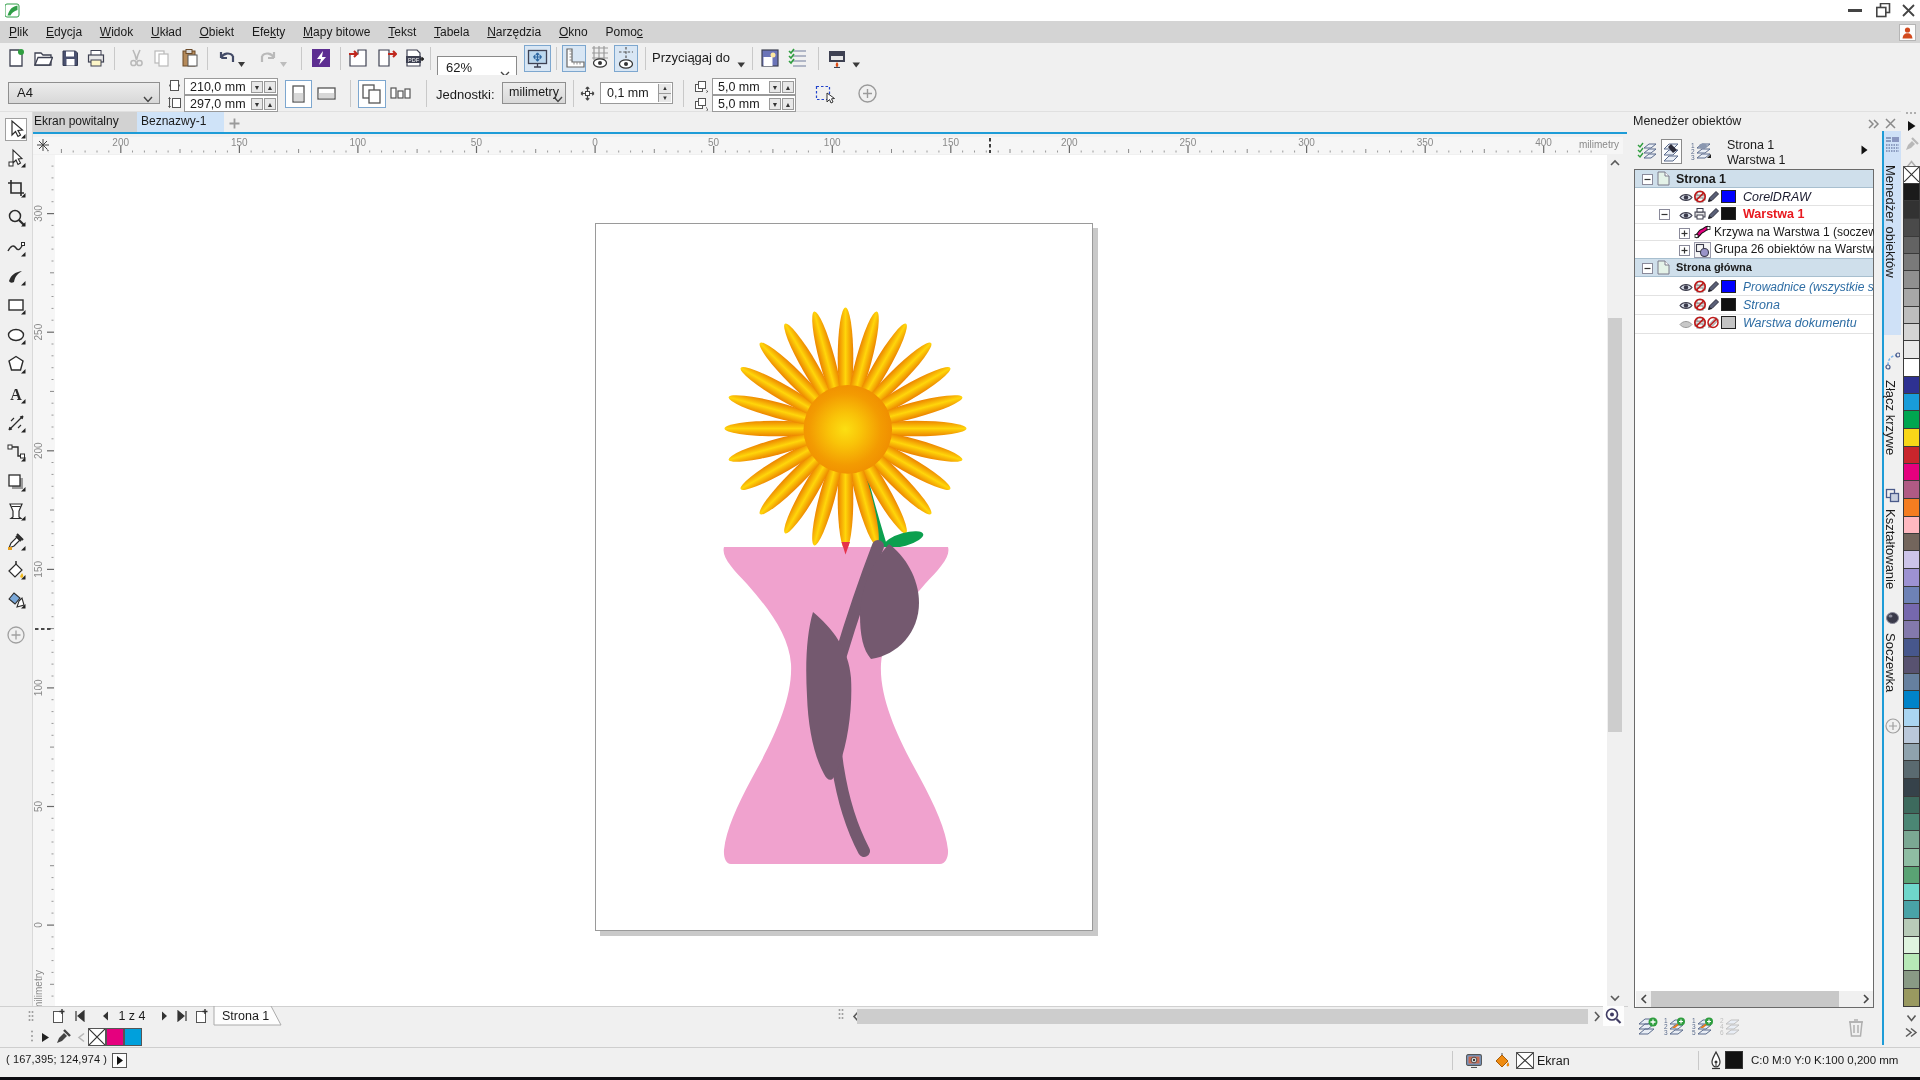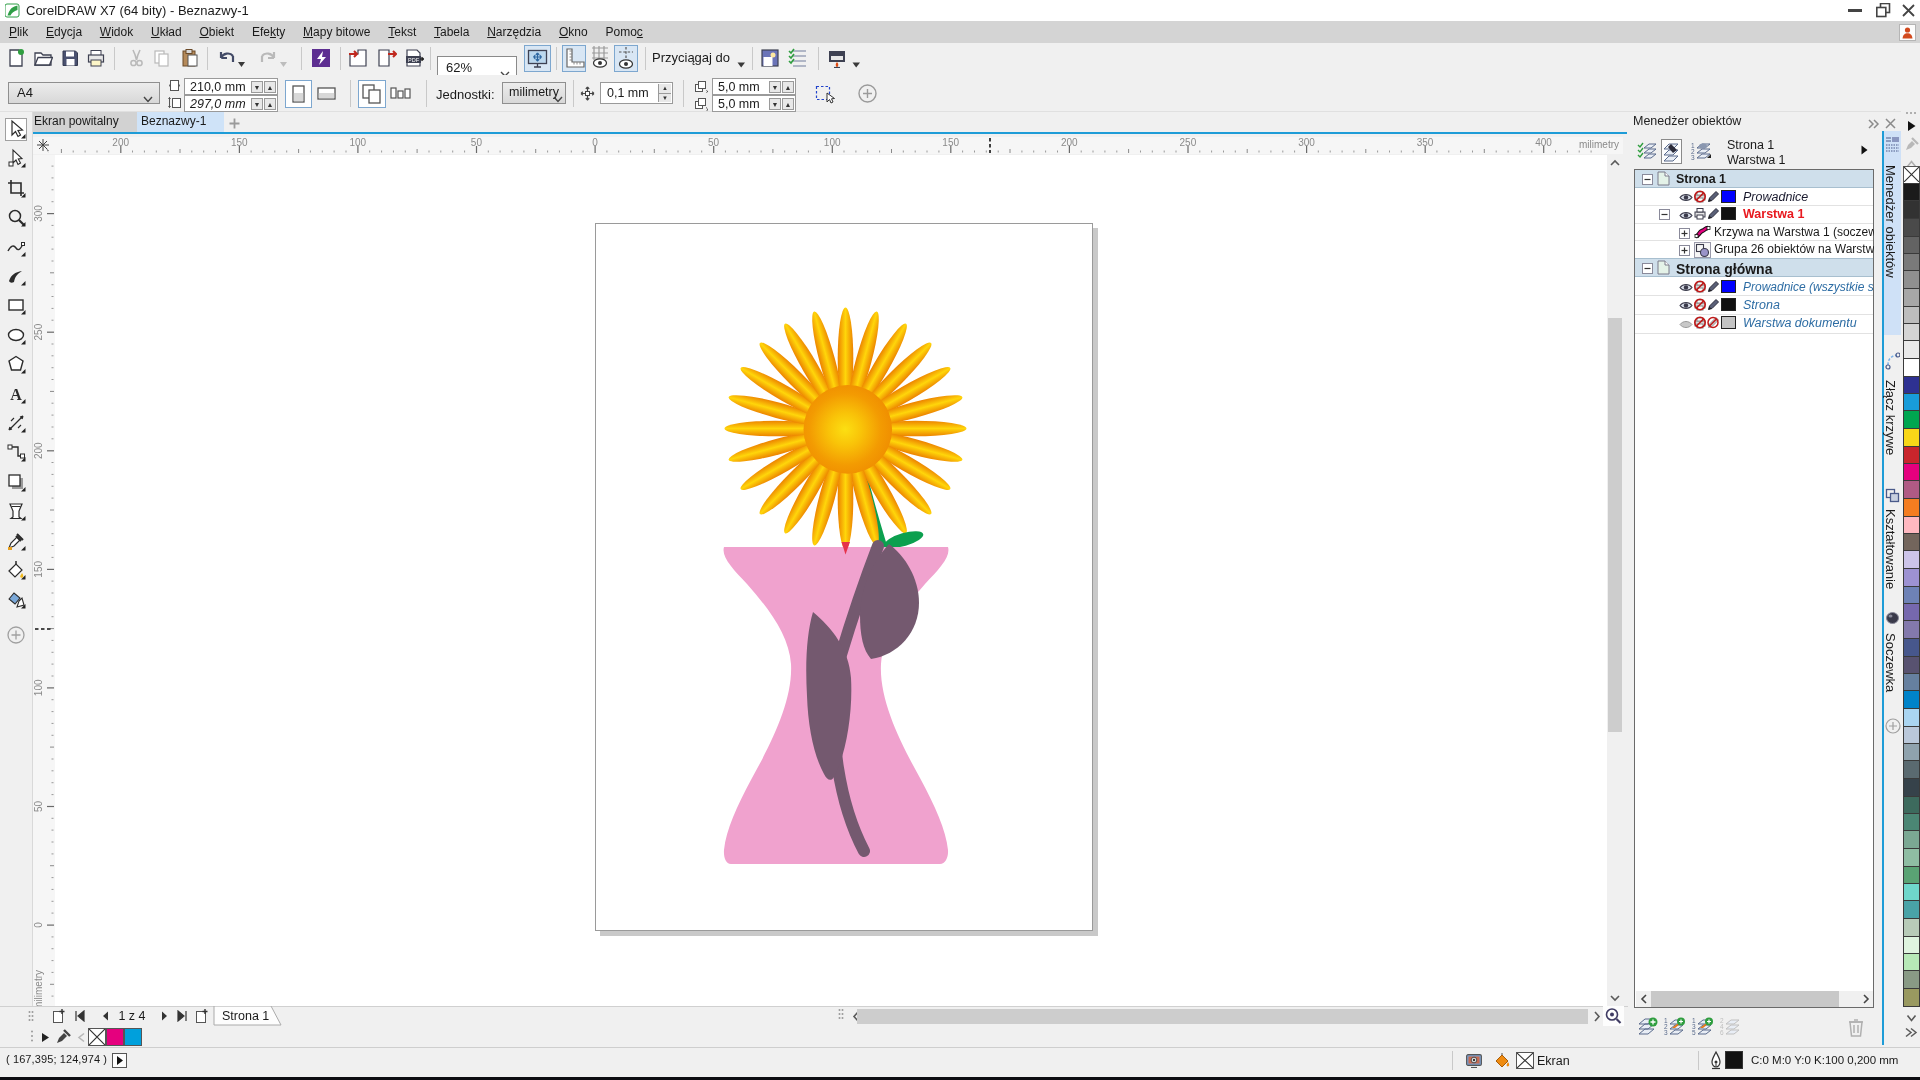--- a/index.html
+++ b/index.html
@@ -4,21 +4,20 @@
 body{font-family:"Liberation Sans",sans-serif;font-size:13px;color:#1a1a1a;}
 #app{position:relative;width:1920px;height:1080px;background:#f0f0f0;overflow:hidden;}
 .sep{position:absolute;width:1px;background:#c9c9c9;}
 </style></head><body>
 <div id="app">
 <div style="position:absolute;left:0px;top:0px;width:1920px;height:21px;background:#ffffff;"></div>
 <div style="position:absolute;left:5px;top:3px;width:15px;height:15px;"><svg width="15" height="15" viewBox="0 0 15 15" style="">
         <rect x="0" y="1" width="14" height="13" rx="2" fill="#fff" stroke="#2e9e46" stroke-width="1"></rect>
         <path d="M2.5 12.5 C5 5,8 3.5,12.5 2.5 L12.5 7 C9 8,6.5 10,5.5 12.5 Z" fill="#2e9e46"></path>
       </svg></div>
-<div style="position:absolute;left:26px;top:3px;width:600px;height:16px;font-size:13px;color:#1a1a1a;">CorelDRAW X7 (64 bity) - Beznazwy-1</div>
 <div style="position:absolute;left:1848px;top:9px;width:14px;height:3px;background:#444;"></div>
 <div style="position:absolute;left:1876px;top:3px;width:15px;height:15px;"><svg width="15" height="15" viewBox="0 0 15 15" style="">
         <rect x="4.5" y="0.5" width="9" height="9" fill="none" stroke="#444" stroke-width="1.6"></rect>
         <rect x="0.8" y="4.5" width="9" height="9" fill="#fff" stroke="#444" stroke-width="1.6"></rect>
       </svg></div>
 <div style="position:absolute;left:1902px;top:4px;width:13px;height:13px;"><svg width="13" height="13" viewBox="0 0 13 13" style="">
         <path d="M1 1 L12 12 M12 1 L1 12" stroke="#444" stroke-width="1.8"></path>
       </svg></div>
 <div style="position:absolute;left:0px;top:21px;width:1920px;height:22px;background:#d4d4d4;"></div>
 <div style="position:absolute;left:0px;top:21px;height:22px;line-height:22px;white-space:nowrap;font-size:12px;"><span style="display:inline-block;padding:0 8.9px;"><u>P</u>lik</span><span style="display:inline-block;padding:0 8.9px;"><u>E</u>dycja</span><span style="display:inline-block;padding:0 8.9px;"><u>W</u>idok</span><span style="display:inline-block;padding:0 8.9px;"><u>U</u>kład</span><span style="display:inline-block;padding:0 8.9px;"><u>O</u>biekt</span><span style="display:inline-block;padding:0 8.9px;">Efe<u>k</u>ty</span><span style="display:inline-block;padding:0 8.9px;"><u>M</u>apy bitowe</span><span style="display:inline-block;padding:0 8.9px;"><u>T</u>ekst</span><span style="display:inline-block;padding:0 8.9px;"><u>T</u>abela</span><span style="display:inline-block;padding:0 8.9px;"><u>N</u>arzędzia</span><span style="display:inline-block;padding:0 8.9px;"><u>O</u>kno</span><span style="display:inline-block;padding:0 8.9px;">Pomo<u>c</u></span></div>
@@ -164,21 +163,21 @@
 <div style="position:absolute;left:168px;top:96px;width:13px;height:13px;"><svg width="13" height="13" viewBox="0 0 13 13" style="">
         <rect x="4.5" y="2.5" width="8" height="9" fill="#fff" stroke="#555"></rect>
         <path d="M1.5 1.5 L1.5 11.5 M1.5 1.5 L0.5 3 M1.5 1.5 L2.5 3 M1.5 11.5 L0.5 10 M1.5 11.5 L2.5 10" stroke="#555" fill="none"></path>
       </svg></div>
 <div style="position:absolute;left:184px;top:78px;width:94px;height:17px;background:#fff;border:1px solid #9a9a9a;">
       <div style="padding:1px 0 0 5px;font-size:12.5px;">210,0 mm</div>
       <div style="position:absolute;right:14px;top:2px;width:12px;height:12px;border:1px solid #9a9a9a;background:#e8e8e8;font-size:7px;text-align:center;line-height:11px;color:#333;">▼</div>
       <div style="position:absolute;right:1px;top:2px;width:12px;height:12px;border:1px solid #9a9a9a;background:#e8e8e8;font-size:7px;text-align:center;line-height:11px;color:#333;">▲</div>
     </div>
 <div style="position:absolute;left:184px;top:95px;width:94px;height:17px;background:#fff;border:1px solid #9a9a9a;">
-      <div style="padding:1px 0 0 5px;font-size:12.5px;font-style:italic;">297,0 mm</div>
+      <div style="padding:1px 0 0 5px;font-size:12.5px;">297,0 mm</div>
       <div style="position:absolute;right:14px;top:2px;width:12px;height:12px;border:1px solid #9a9a9a;background:#e8e8e8;font-size:7px;text-align:center;line-height:11px;color:#333;">▼</div>
       <div style="position:absolute;right:1px;top:2px;width:12px;height:12px;border:1px solid #9a9a9a;background:#e8e8e8;font-size:7px;text-align:center;line-height:11px;color:#333;">▲</div>
     </div>
 <div style="position:absolute;left:285px;top:80px;width:27px;height:28px;background:#fff;border:1px solid #7da7cf;"><svg width="25" height="26" viewBox="0 0 25 26" style="">
         <rect x="7" y="5" width="11" height="16" fill="#fff" stroke="#555" stroke-width="1.3"></rect>
         <rect x="7.8" y="12" width="9.4" height="8.2" fill="#d8d8d8"></rect>
       </svg></div>
 <div style="position:absolute;left:314px;top:80px;width:27px;height:28px;"><svg width="25" height="26" viewBox="0 0 25 26" style="">
         <rect x="4" y="8" width="17" height="11" fill="#fff" stroke="#555" stroke-width="1.3"></rect>
         <rect x="4.8" y="13" width="15.4" height="5.2" fill="#d8d8d8"></rect>
@@ -812,21 +811,21 @@
         <rect x="4" y="2" width="6" height="3" fill="#fff" stroke="#8a8a8a"></rect>
         <rect x="4" y="8" width="6" height="4" fill="#fff" stroke="#8a8a8a"></rect>
         <circle cx="7" cy="6.5" r="5.2" fill="none" stroke="#c01818" stroke-width="1.6"></circle>
         <path d="M3.3 10.2 L10.7 2.8" stroke="#c01818" stroke-width="1.6"></path>
       </svg></div>
 <div style="position:absolute;left:1707px;top:190px;width:13px;height:13px;"><svg width="13" height="13" viewBox="0 0 13 13" style="">
         <path d="M1.5 11.5 L2.5 8 L9 1.5 L11.5 4 L5 10.5 Z" fill="#5a6078" stroke="#2b2b3a" stroke-width="1"></path>
         <path d="M1.5 11.5 L4.5 10.8 L2.2 8.6 Z" fill="#222"></path>
       </svg></div>
 <div style="position:absolute;left:1721px;top:190px;width:15px;height:13px;background:#0000fe;border:1px solid #222;"></div>
-<div style="position:absolute;left:1743px;top:190px;width:120px;height:15px;font-size:12.5px;font-style:italic;color:#1a1a2e;">Prowadnice</div>
+<div style="position:absolute;left:1743px;top:190px;width:120px;height:15px;font-size:12.5px;font-style:italic;color:#1a1a2e;">CorelDRAW</div>
 <div style="position:absolute;left:1659px;top:208px;width:11px;height:11px;"><svg width="11" height="11" viewBox="0 0 11 11" style="">
         <rect x="0.5" y="0.5" width="10" height="10" fill="#fff" stroke="#8a8a9a"></rect>
         <path d="M2.5 5.5 L8.5 5.5" stroke="#333" stroke-width="1.2"></path>
       </svg></div>
 <div style="position:absolute;left:1679px;top:209px;width:14px;height:11px;"><svg width="14" height="11" viewBox="0 0 14 11" style="">
         <path d="M1 5.5 C4 1.5,10 1.5,13 5.5 C10 9.5,4 9.5,1 5.5 Z" fill="#d8dde8" stroke="#3a3a4a" stroke-width="1.1"></path>
         <circle cx="7" cy="5.5" r="2.2" fill="#3a3a4a"></circle>
       </svg></div>
 <div style="position:absolute;left:1693px;top:207px;width:14px;height:13px;"><svg width="14" height="13" viewBox="0 0 14 13" style="">
         <rect x="2" y="5" width="10" height="5" fill="#e8e8e8" stroke="#3a3a4a"></rect>
@@ -863,21 +862,21 @@
       </svg></div>
 <div style="position:absolute;left:1714px;top:242px;width:160px;height:15px;font-size:12px;white-space:nowrap;overflow:hidden;">Grupa 26 obiektów na Warstwa</div>
 <div style="position:absolute;left:1642px;top:262px;width:11px;height:11px;"><svg width="11" height="11" viewBox="0 0 11 11" style="">
         <rect x="0.5" y="0.5" width="10" height="10" fill="#fff" stroke="#8a8a9a"></rect>
         <path d="M2.5 5.5 L8.5 5.5" stroke="#333" stroke-width="1.2"></path>
       </svg></div>
 <div style="position:absolute;left:1657px;top:260px;width:13px;height:15px;"><svg width="13" height="15" viewBox="0 0 13 15" style="">
         <path d="M1 1 L8 1 L12 5 L12 14 L1 14 Z" fill="#e4f2e8" stroke="#7a7a8a" stroke-width="1"></path>
         <path d="M8 1 L8 5 L12 5" fill="#fff" stroke="#7a7a8a"></path>
       </svg></div>
-<div style="position:absolute;left:1676px;top:261px;width:140px;height:15px;font-size:14px;font-weight:bold;">Strona główna</div>
+<div style="position:absolute;left:1676px;top:261px;width:140px;height:15px;font-size:11px;font-weight:bold;">Strona główna</div>
 <div style="position:absolute;left:1679px;top:281px;width:14px;height:11px;"><svg width="14" height="11" viewBox="0 0 14 11" style="">
         <path d="M1 5.5 C4 1.5,10 1.5,13 5.5 C10 9.5,4 9.5,1 5.5 Z" fill="#d8dde8" stroke="#3a3a4a" stroke-width="1.1"></path>
         <circle cx="7" cy="5.5" r="2.2" fill="#3a3a4a"></circle>
       </svg></div>
 <div style="position:absolute;left:1693px;top:280px;width:14px;height:13px;"><svg width="14" height="13" viewBox="0 0 14 13" style="">
         <rect x="2" y="5" width="10" height="5" fill="#d8d8d8" stroke="#8a8a8a"></rect>
         <rect x="4" y="2" width="6" height="3" fill="#fff" stroke="#8a8a8a"></rect>
         <rect x="4" y="8" width="6" height="4" fill="#fff" stroke="#8a8a8a"></rect>
         <circle cx="7" cy="6.5" r="5.2" fill="none" stroke="#c01818" stroke-width="1.6"></circle>
         <path d="M3.3 10.2 L10.7 2.8" stroke="#c01818" stroke-width="1.6"></path>

